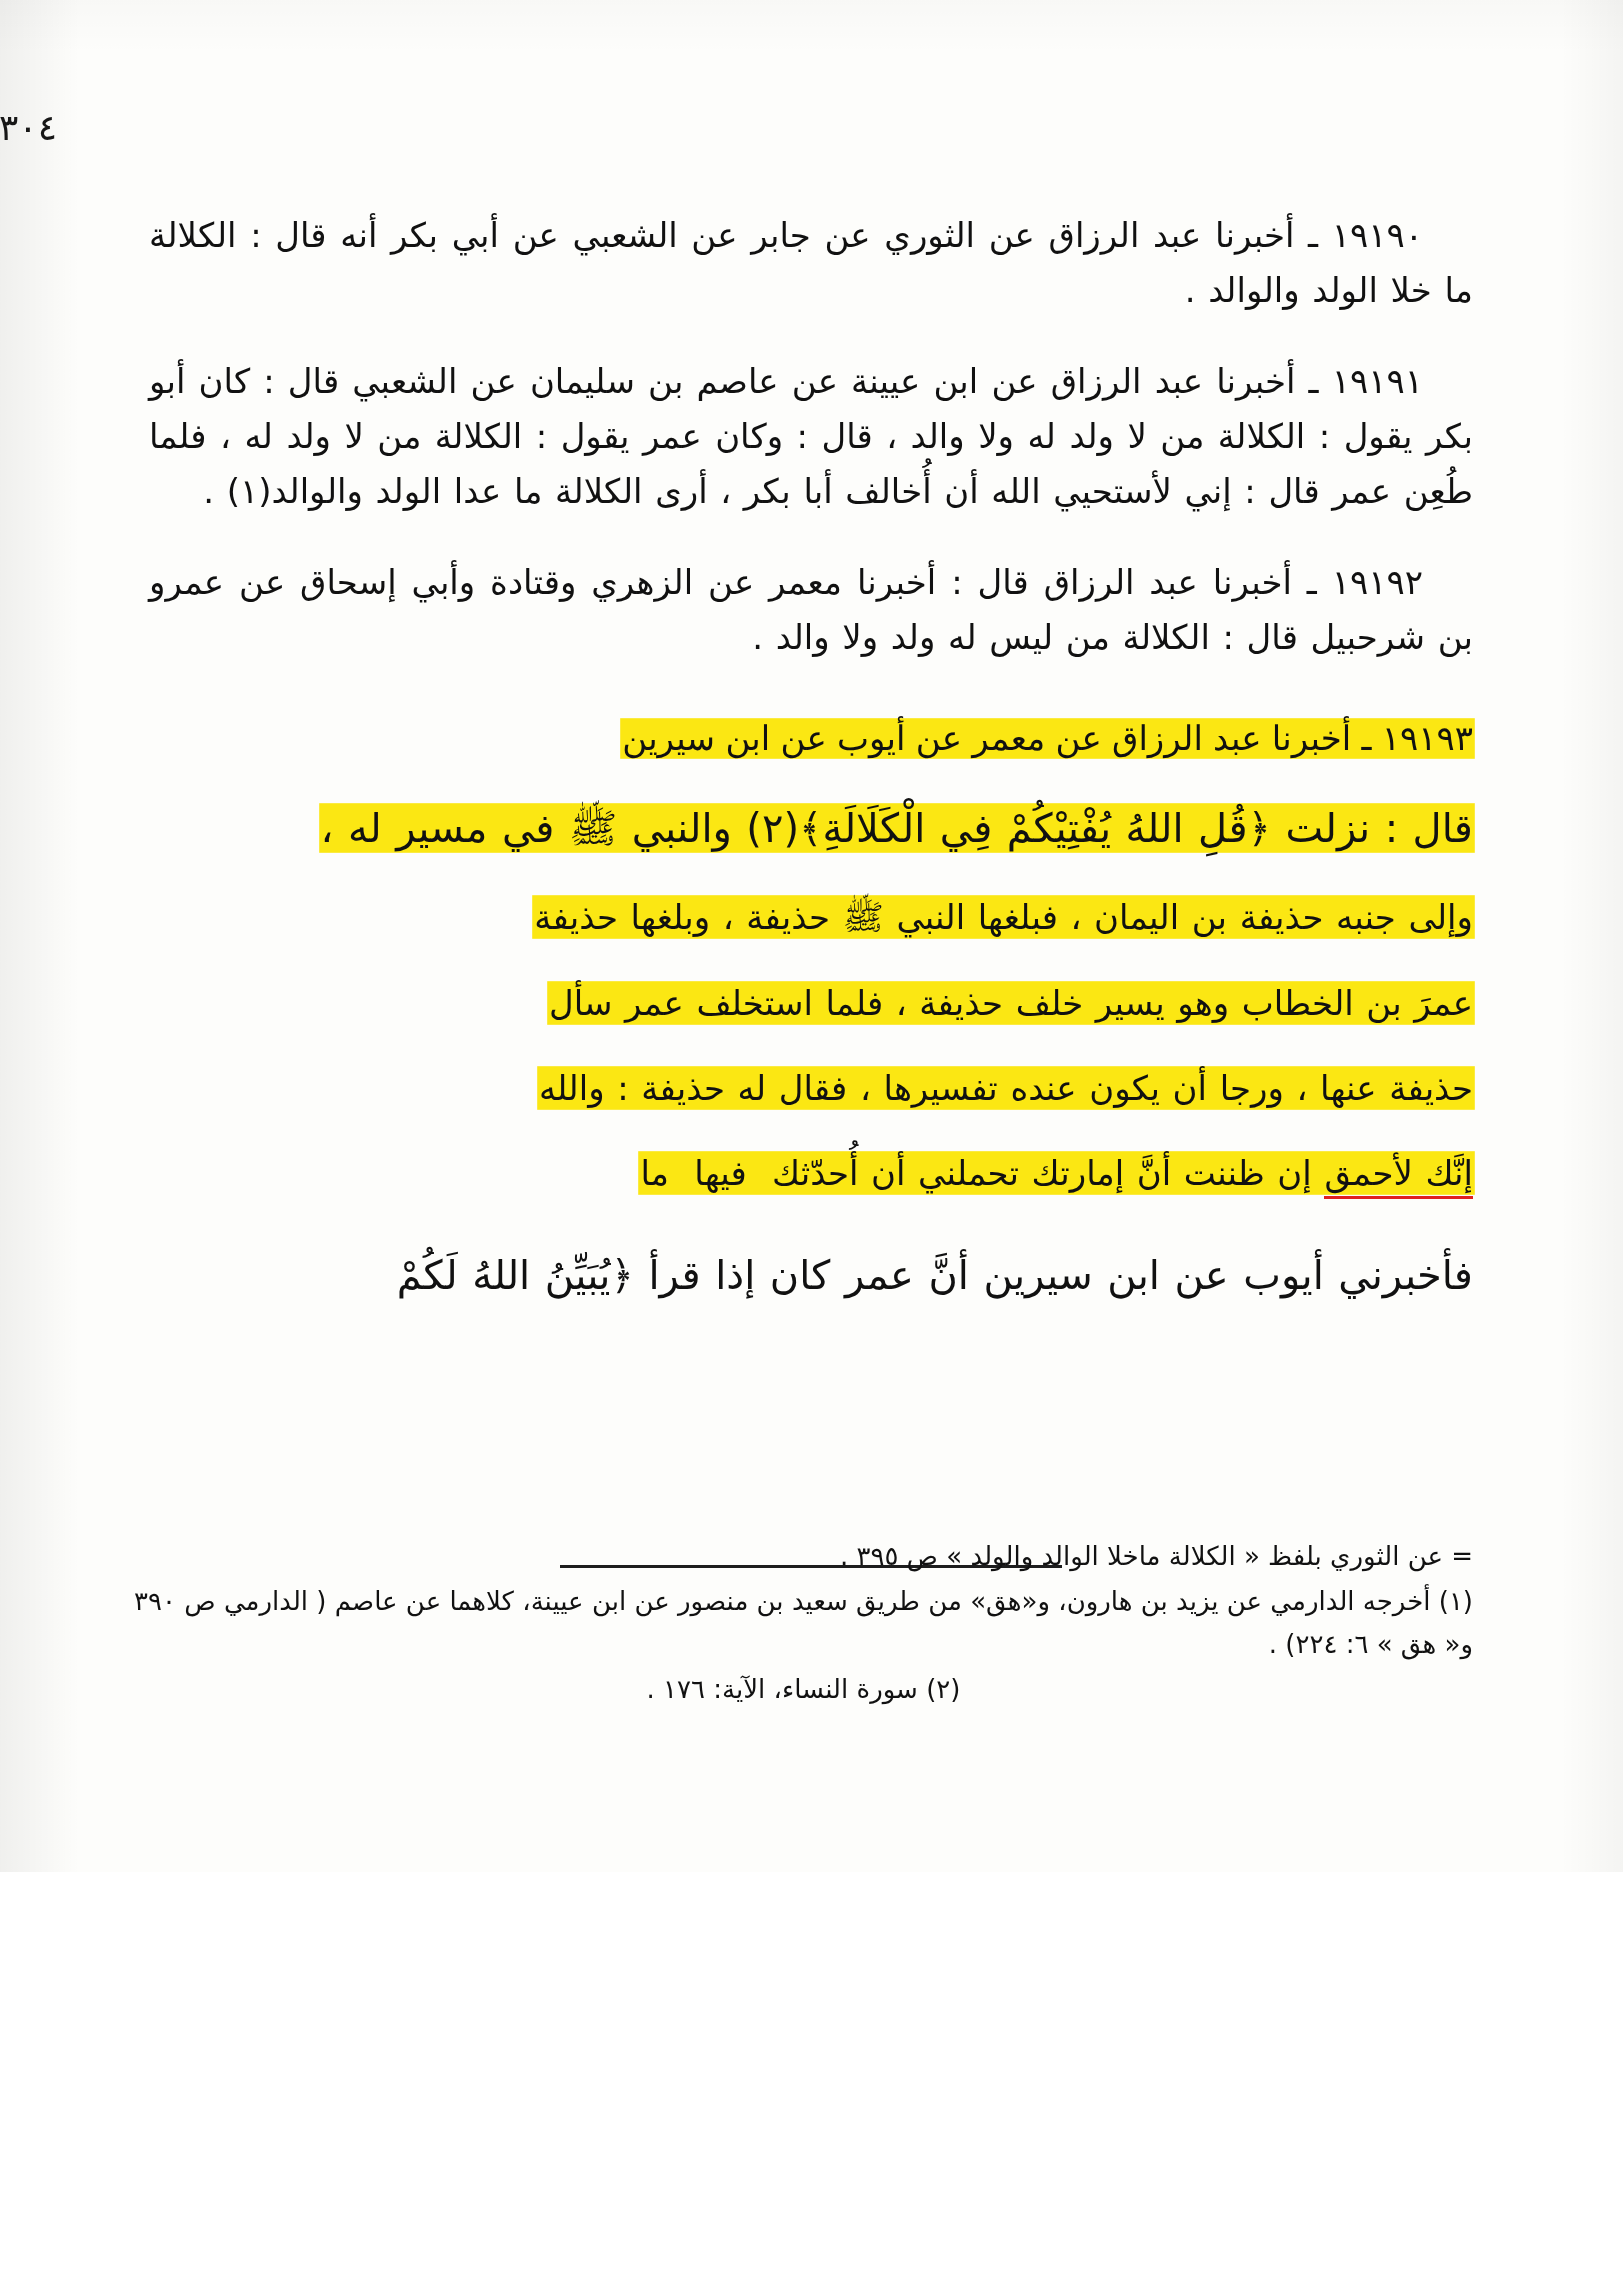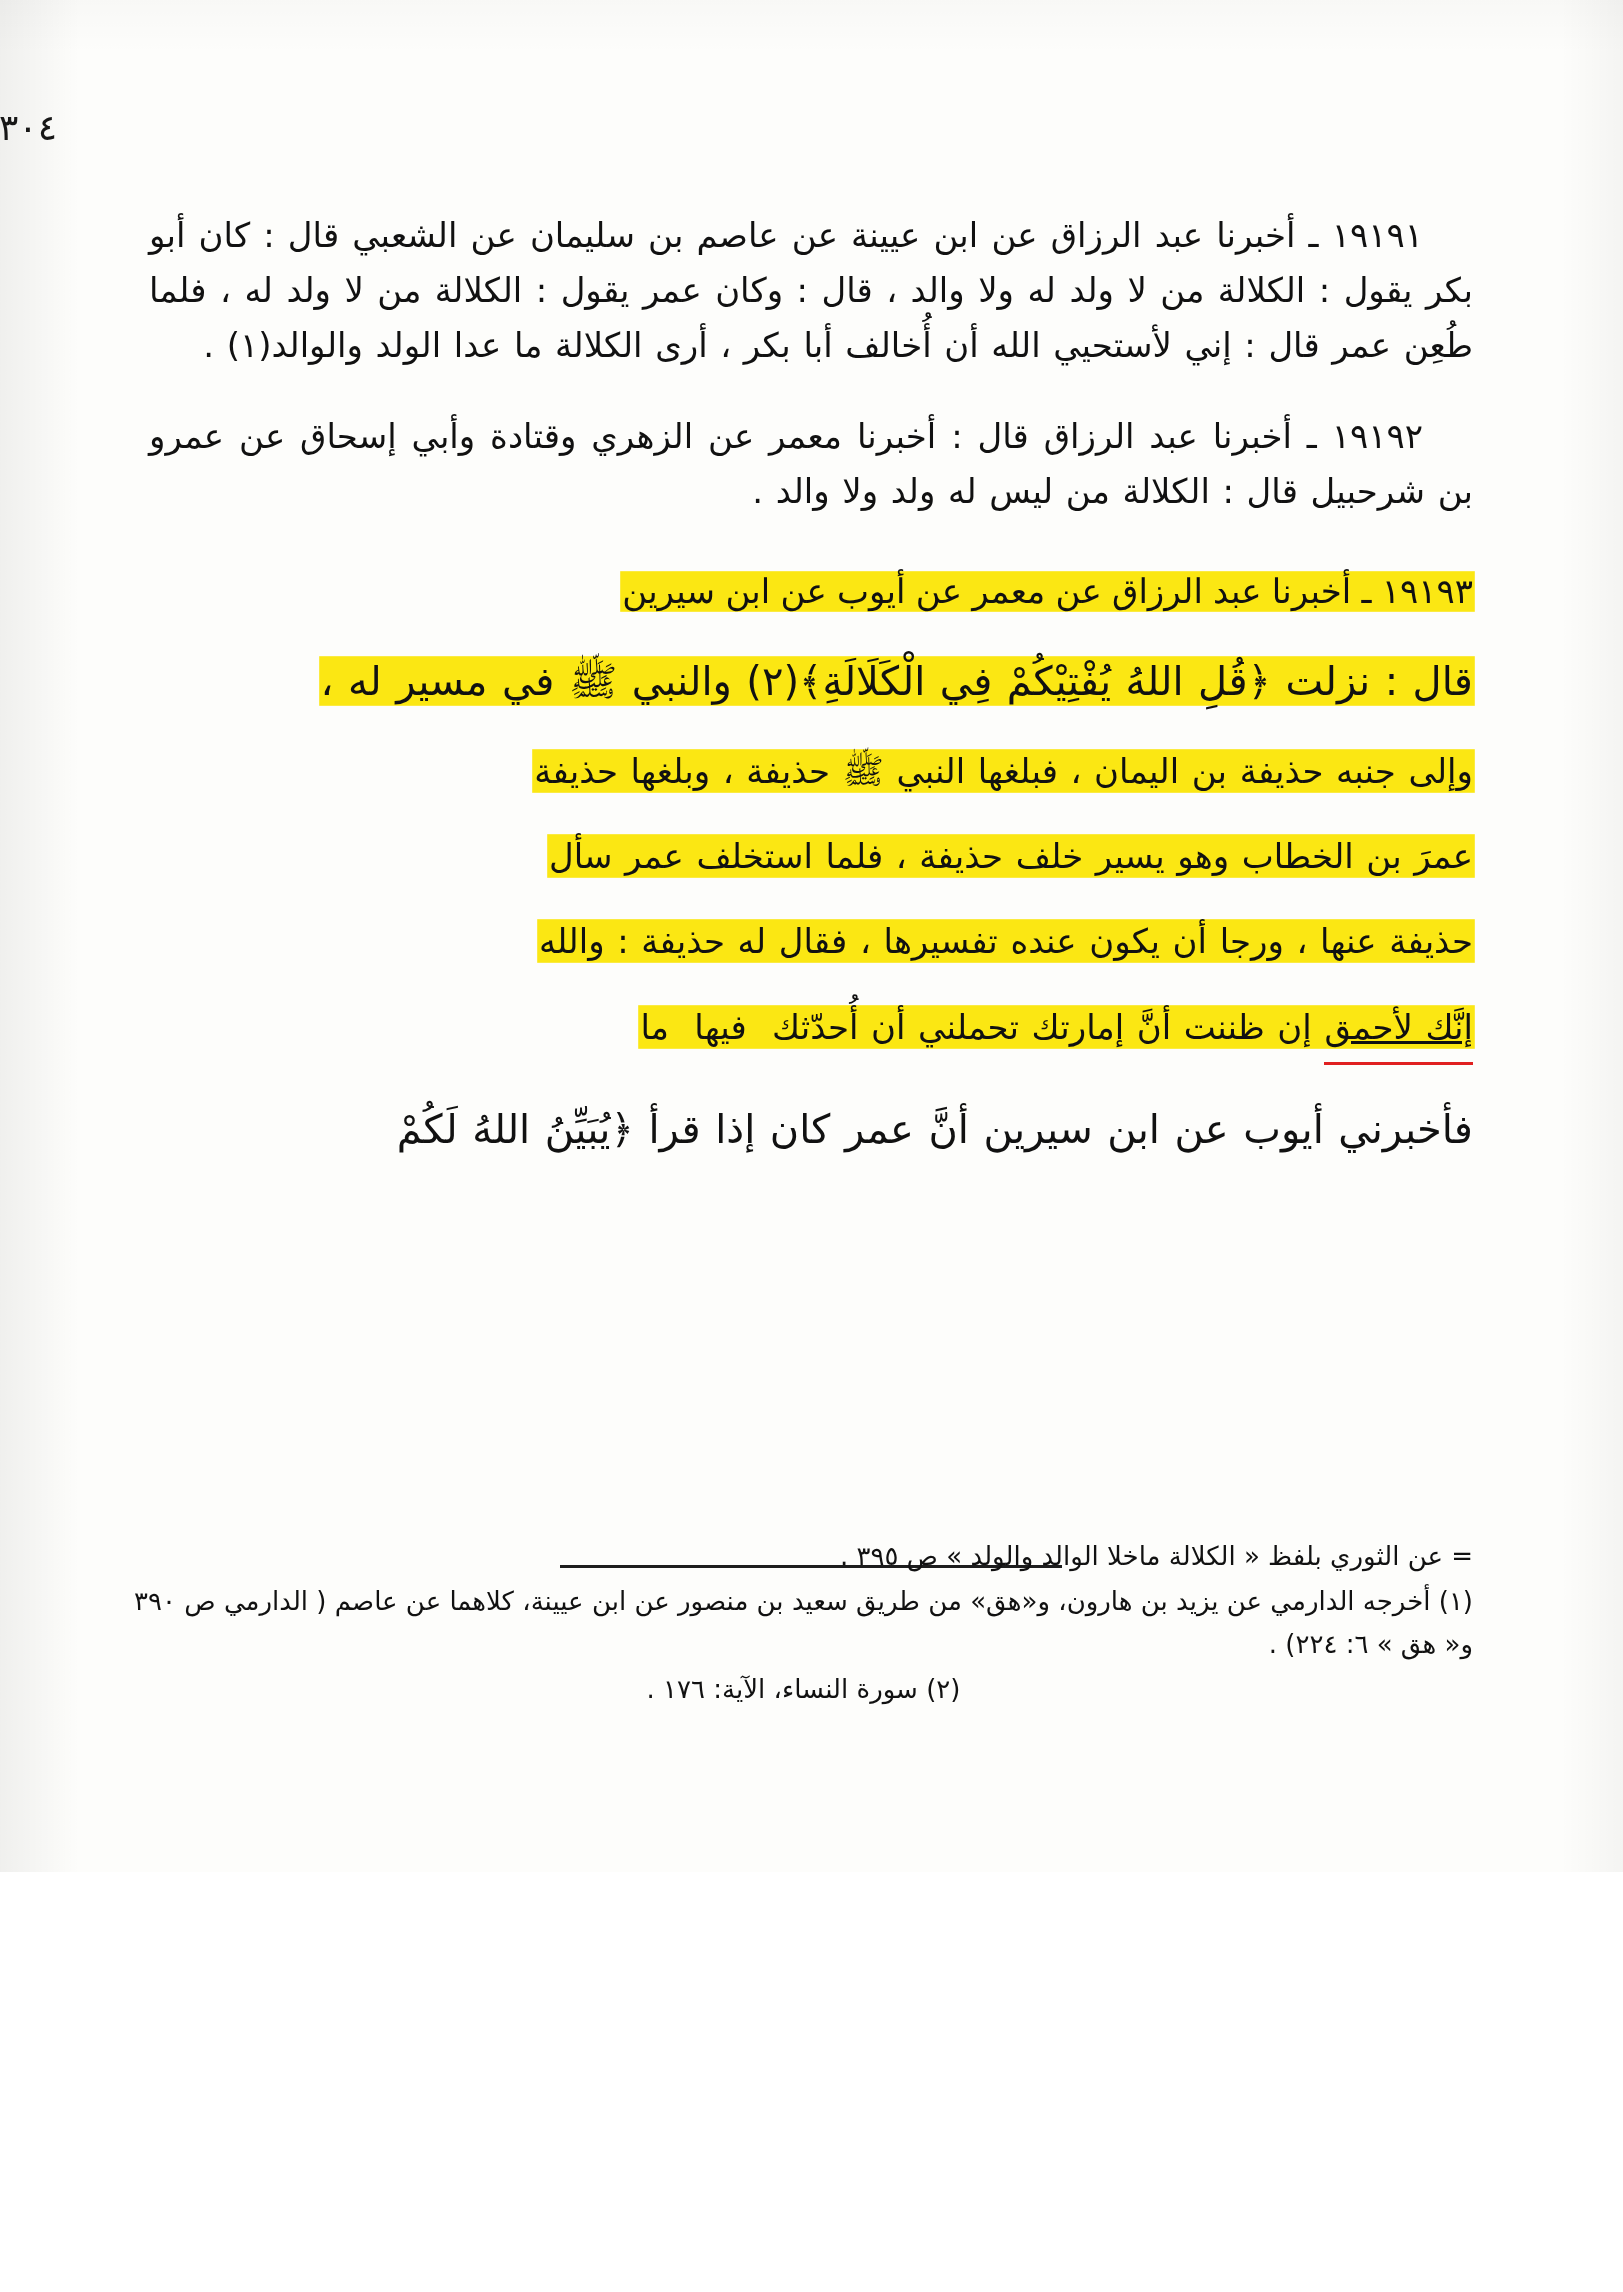--- a/index.html
+++ b/index.html
@@ -57,22 +57,21 @@
   .highlight-block {
     margin: 0 0 9px 0;
     padding: 9px 0 3.6px 0;
   }
   .hl {
     background: #fbe713;
     box-shadow: 0 0 0 1.8px #fbe713;
   }
   .underline-red {
     border-bottom: 3.6px solid #e02020;
-    padding-bottom: 15px;
-    text-decoration: underline;
+    padding-bottom: 3px;
   }
   .quran {
     font-size: 40px;
   }
   .footnotes {
     position: absolute;
     right: 150px;
     left: 135px;
     bottom: 158px;
     direction: rtl;
@@ -102,20 +101,24 @@
 </head>
 <body>
 
 <div class="page">
   <div class="paper-shade"></div>
 
   <div class="page-number">٣٠٤</div>
 
   <div class="content">
 
+    <p class="para indent-start">
+      <span>١٩١٩٠ ـ أخبرنا عبد الرزاق عن الثوري عن جابر عن الشعبي</span>
+      <span>عن أبي بكر أنه قال : الكلالة ما خلا الولد والوالد .</span>
+    </p>
 
     <p class="para indent-start">
       <span>١٩١٩١ ـ أخبرنا عبد الرزاق عن ابن عيينة عن عاصم بن سليمان</span>
       <span>عن الشعبي قال : كان أبو بكر يقول : الكلالة من لا ولد له ولا والد ،</span>
       <span>قال : وكان عمر يقول : الكلالة من لا ولد له ، فلما طُعِن عمر قال :</span>
       <span>إني لأستحيي الله أن أُخالف أبا بكر ، أرى الكلالة ما عدا الولد والوالد(١) .</span>
     </p>
 
     <p class="para indent-start">
       <span>١٩١٩٢ ـ أخبرنا عبد الرزاق قال : أخبرنا معمر عن الزهري</span>

